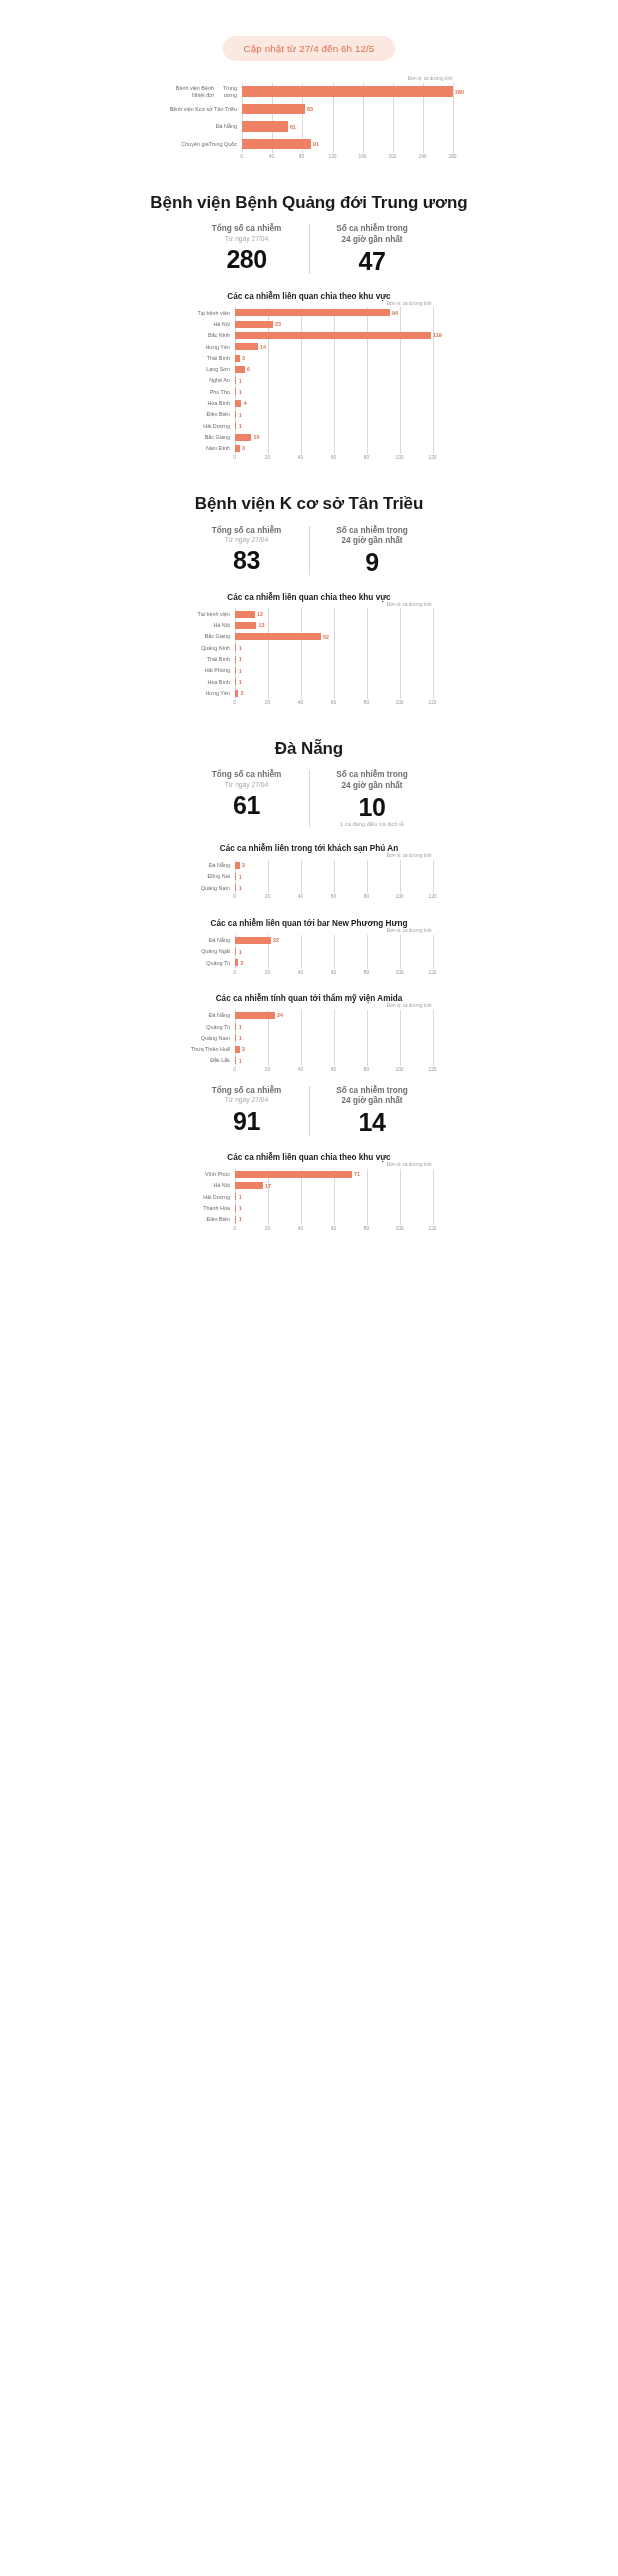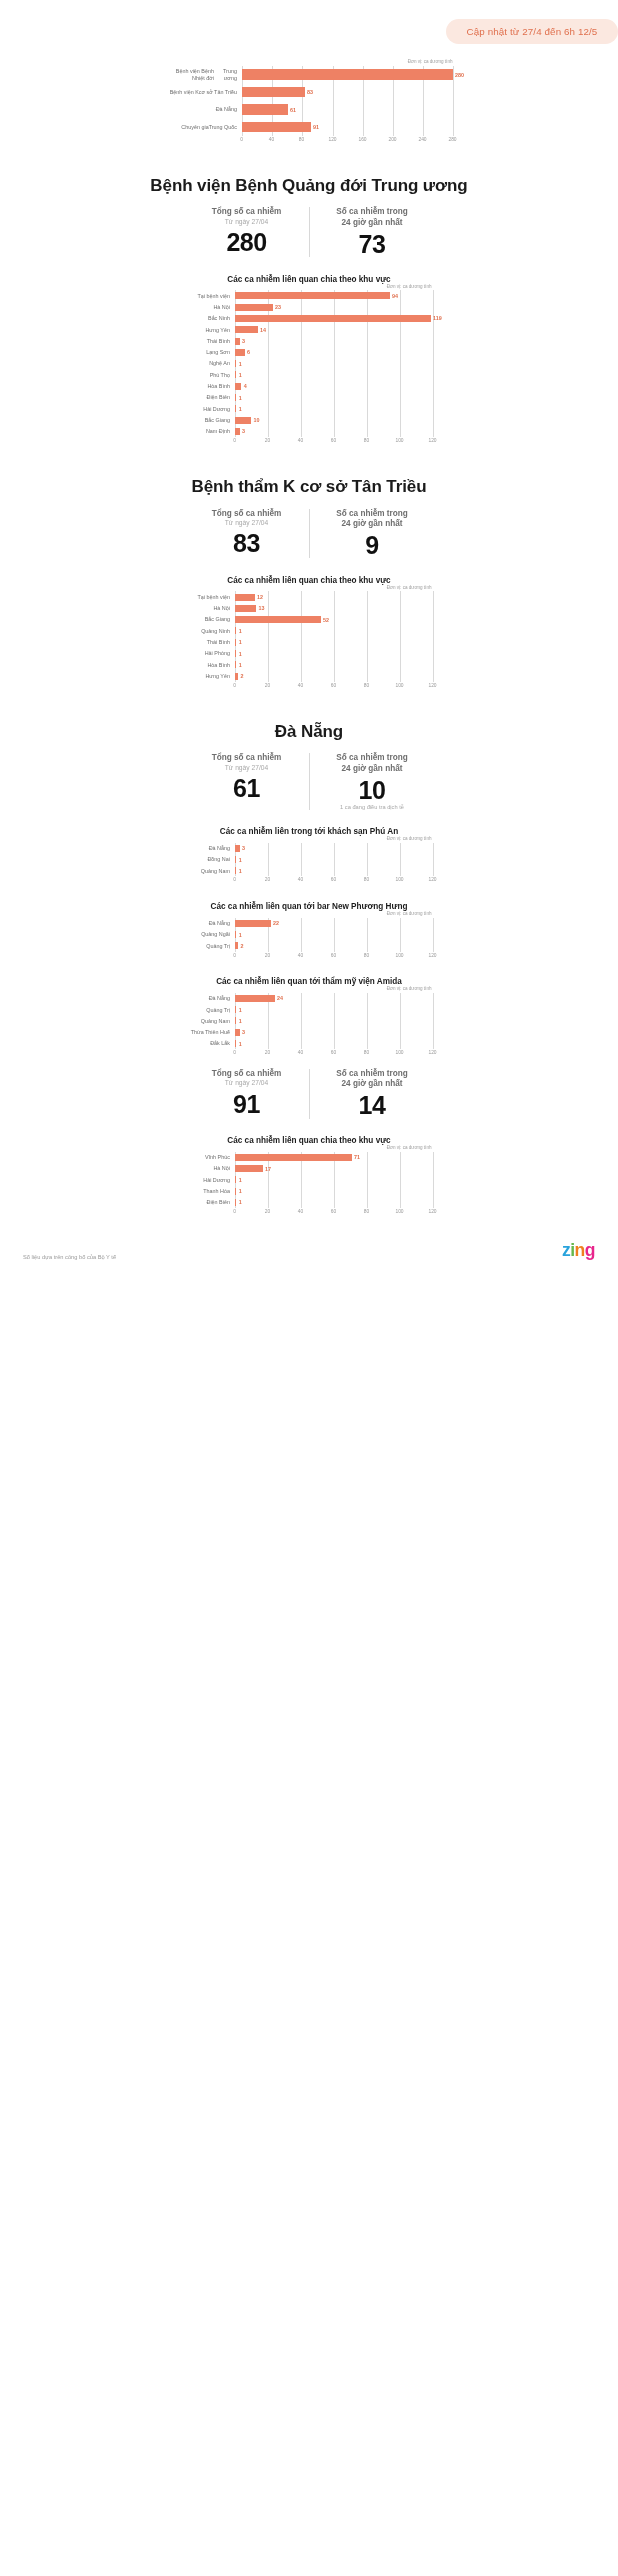--- a/index.html
+++ b/index.html
@@ -6,21 +6,21 @@
   body {
     width: 618px;
     background: #ffffff;
     font-family: "Liberation Sans", sans-serif;
     color: #4a4a4a;
     -webkit-font-smoothing: antialiased;
   }
   .page { width: 618px; position: relative; padding-bottom: 5.2px; }
 
   
-  .header { padding-top: 18.5px; display: flex; justify-content: flex-end; }
+  .header { padding-top: 18.5px; display: flex; justify-content: center; margin-top: 17px; }
   .badge {
     background: #fbe8e0;
     color: #e0704e;
     font-size: 9.8px;
     padding: 7.2px 20.6px;
     border-radius: 15.5px;
     letter-spacing: 0.1px;
     white-space: nowrap;
   }
 
@@ -253,21 +253,21 @@
     <div class="section-title">Bệnh viện Bệnh Quảng đới Trung ương</div>
     <div class="stats">
       <div class="stat">
         <div class="stat-label">Tổng số ca nhiễm</div>
         <div class="stat-sub">Từ ngày 27/04</div>
         <div class="stat-value">280</div>
       </div>
       <div class="stat">
         <div class="stat-label">Số ca nhiễm trong</div>
         <div class="stat-label">24 giờ gần nhất</div>
-        <div class="stat-value">73</div>
+        <div class="stat-value">47</div>
       </div>
     </div>
     <div class="chart-title">Các ca nhiễm liên quan chia theo khu vực</div>
     <div class="chart-wrap" id="chart-nhiet-doi-regions" style="width:247px;">
         <div class="chart-unit">Đơn vị: ca dương tính</div>
         <div class="chart-body">
           <div class="cat-col" style="flex: 0 0 49px; width: 49px;">
             <div class="cat-cell" style="height: 11.3px;">
               <div>Tại bệnh viện</div>
             </div>
@@ -380,21 +380,21 @@
           <div class="axis-tick" style="left: 66px;">40</div>
           <div class="axis-tick" style="left: 99px;">60</div>
           <div class="axis-tick" style="left: 132px;">80</div>
           <div class="axis-tick" style="left: 165px;">100</div>
           <div class="axis-tick" style="left: 198px;">120</div>
         </div>
       </div>
   </div>
 
   <div>
-    <div class="section-title">Bệnh thẩm K cơ sở Tân Triều</div>
+    <div class="section-title">Bệnh viện K cơ sở Tân Triều</div>
     <div class="stats">
       <div class="stat">
         <div class="stat-label">Tổng số ca nhiễm</div>
         <div class="stat-sub">Từ ngày 27/04</div>
         <div class="stat-value">83</div>
       </div>
       <div class="stat">
         <div class="stat-label">Số ca nhiễm trong</div>
         <div class="stat-label">24 giờ gần nhất</div>
         <div class="stat-value">9</div>
@@ -601,21 +601,21 @@
           <div class="axis-tick" style="left: 0px;">0</div>
           <div class="axis-tick" style="left: 33px;">20</div>
           <div class="axis-tick" style="left: 66px;">40</div>
           <div class="axis-tick" style="left: 99px;">60</div>
           <div class="axis-tick" style="left: 132px;">80</div>
           <div class="axis-tick" style="left: 165px;">100</div>
           <div class="axis-tick" style="left: 198px;">120</div>
         </div>
       </div>
 
-    <div class="chart-title">Các ca nhiễm liên quan tới thẩm mỹ viện Amida</div>
+    <div class="chart-title">Các ca nhiễm tính quan tới thẩm mỹ viện Amida</div>
     <div class="chart-wrap" id="chart-danang-amida" style="width:247px;">
         <div class="chart-unit">Đơn vị: ca dương tính</div>
         <div class="chart-body">
           <div class="cat-col" style="flex: 0 0 49px; width: 49px;">
             <div class="cat-cell" style="height: 11.3px;">
               <div>Đà Nẵng</div>
             </div>
             <div class="cat-cell" style="height: 11.3px;">
               <div>Quảng Trị</div>
             </div>
@@ -748,21 +748,15 @@
           <div class="axis-tick" style="left: 33px;">20</div>
           <div class="axis-tick" style="left: 66px;">40</div>
           <div class="axis-tick" style="left: 99px;">60</div>
           <div class="axis-tick" style="left: 132px;">80</div>
           <div class="axis-tick" style="left: 165px;">100</div>
           <div class="axis-tick" style="left: 198px;">120</div>
         </div>
       </div>
   </div>
 
-  <div class="footer">
-    <div class="footer-note">Số liệu dựa trên công bố của Bộ Y tế</div>
-    <div class="zing-logo">
-      <span>z</span><span>i</span><span>n</span><span>g</span>
-    </div>
-  </div>
 
 </div>
 
 
 </body></html>

